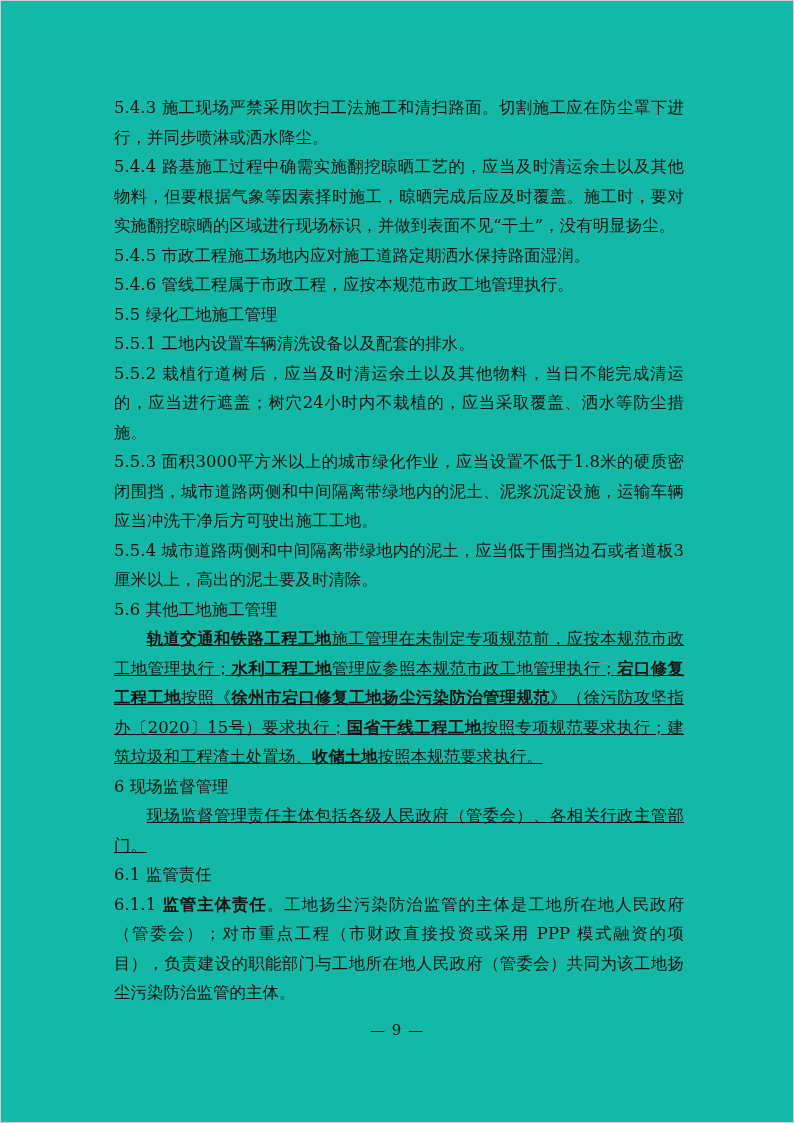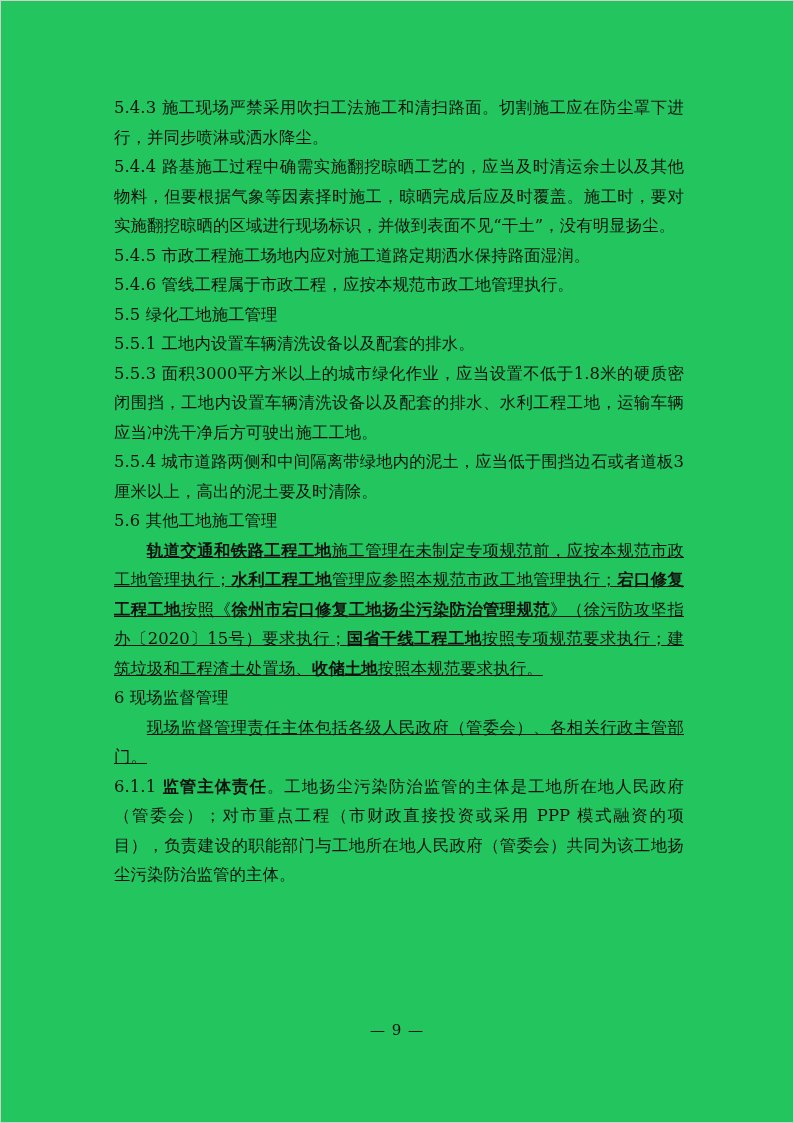--- a/index.html
+++ b/index.html
@@ -7,21 +7,21 @@
     padding: 0;
   }
   body {
     background: #8a8a8a;
     font-family: "DejaVu Serif", serif;
   }
   .page {
     position: relative;
     width: 794px;
     height: 1123px;
-    background: #22c55e;
+    background: #14b8a6;
     margin: 0 auto;
     box-sizing: border-box;
     overflow: hidden;
     border: 1px solid #cfcfcf;
   }
   .content {
     position: absolute;
     left: 113px;
     top: 92px;
     width: 570px;
@@ -61,22 +61,24 @@
 <body>
 
 <div class="page">
   <div class="content" id="body-container">
       <p>5.4.3  施工现场严禁采用吹扫工法施工和清扫路面。切割施工应在防尘罩下进行，并同步喷淋或洒水降尘。</p>
       <p>5.4.4  路基施工过程中确需实施翻挖晾晒工艺的，应当及时清运余土以及其他物料，但要根据气象等因素择时施工，晾晒完成后应及时覆盖。施工时，要对实施翻挖晾晒的区域进行现场标识，并做到表面不见“干土”，没有明显扬尘。</p>
       <p>5.4.5  市政工程施工场地内应对施工道路定期洒水保持路面湿润。</p>
       <p>5.4.6  管线工程属于市政工程，应按本规范市政工地管理执行。</p>
       <p class="heading">5.5  绿化工地施工管理</p>
       <p>5.5.1  工地内设置车辆清洗设备以及配套的排水。</p>
-      <p>5.5.3  面积3000平方米以上的城市绿化作业，应当设置不低于1.8米的硬质密闭围挡，工地内设置车辆清洗设备以及配套的排水、水利工程工地，运输车辆应当冲洗干净后方可驶出施工工地。</p>
+      <p>5.5.2  栽植行道树后，应当及时清运余土以及其他物料，当日不能完成清运的，应当进行遮盖；树穴24小时内不栽植的，应当采取覆盖、洒水等防尘措施。</p>
+      <p>5.5.3  面积3000平方米以上的城市绿化作业，应当设置不低于1.8米的硬质密闭围挡，城市道路两侧和中间隔离带绿地内的泥土、泥浆沉淀设施，运输车辆应当冲洗干净后方可驶出施工工地。</p>
       <p>5.5.4  城市道路两侧和中间隔离带绿地内的泥土，应当低于围挡边石或者道板3厘米以上，高出的泥土要及时清除。</p>
       <p class="heading">5.6  其他工地施工管理</p>
       <p class="indent"><span class="bold">轨道交通和铁路工程工地</span><span>施工管理在未制定专项规范前，应按本规范市政工地管理执行；</span><span class="bold">水利工程工地</span><span>管理应参照本规范市政工地管理执行；</span><span class="bold">宕口修复工程工地</span><span>按照《</span><span class="bold">徐州市宕口修复工地扬尘污染防治管理规范</span><span>》（徐污防攻坚指办〔2020〕15号）要求执行；</span><span class="bold">国省干线工程工地</span><span>按照专项规范要求执行；建筑垃圾和工程渣土处置场、</span><span class="bold">收储土地</span><span>按照本规范要求执行。</span></p>
       <p class="heading">6    现场监督管理</p>
       <p class="indent">现场监督管理责任主体包括各级人民政府（管委会）、各相关行政主管部门。</p>
+      <p class="heading">6.1  监管责任</p>
       <p><span>6.1.1  </span><span class="bold">监管主体责任</span><span>。工地扬尘污染防治监管的主体是工地所在地人民政府（管委会）；对市重点工程（市财政直接投资或采用 PPP 模式融资的项目），负责建设的职能部门与工地所在地人民政府（管委会）共同为该工地扬尘污染防治监管的主体。</span></p>
     </div>
   <div class="pagenum">— 9 —</div>
 </div>
 
 </body></html>

